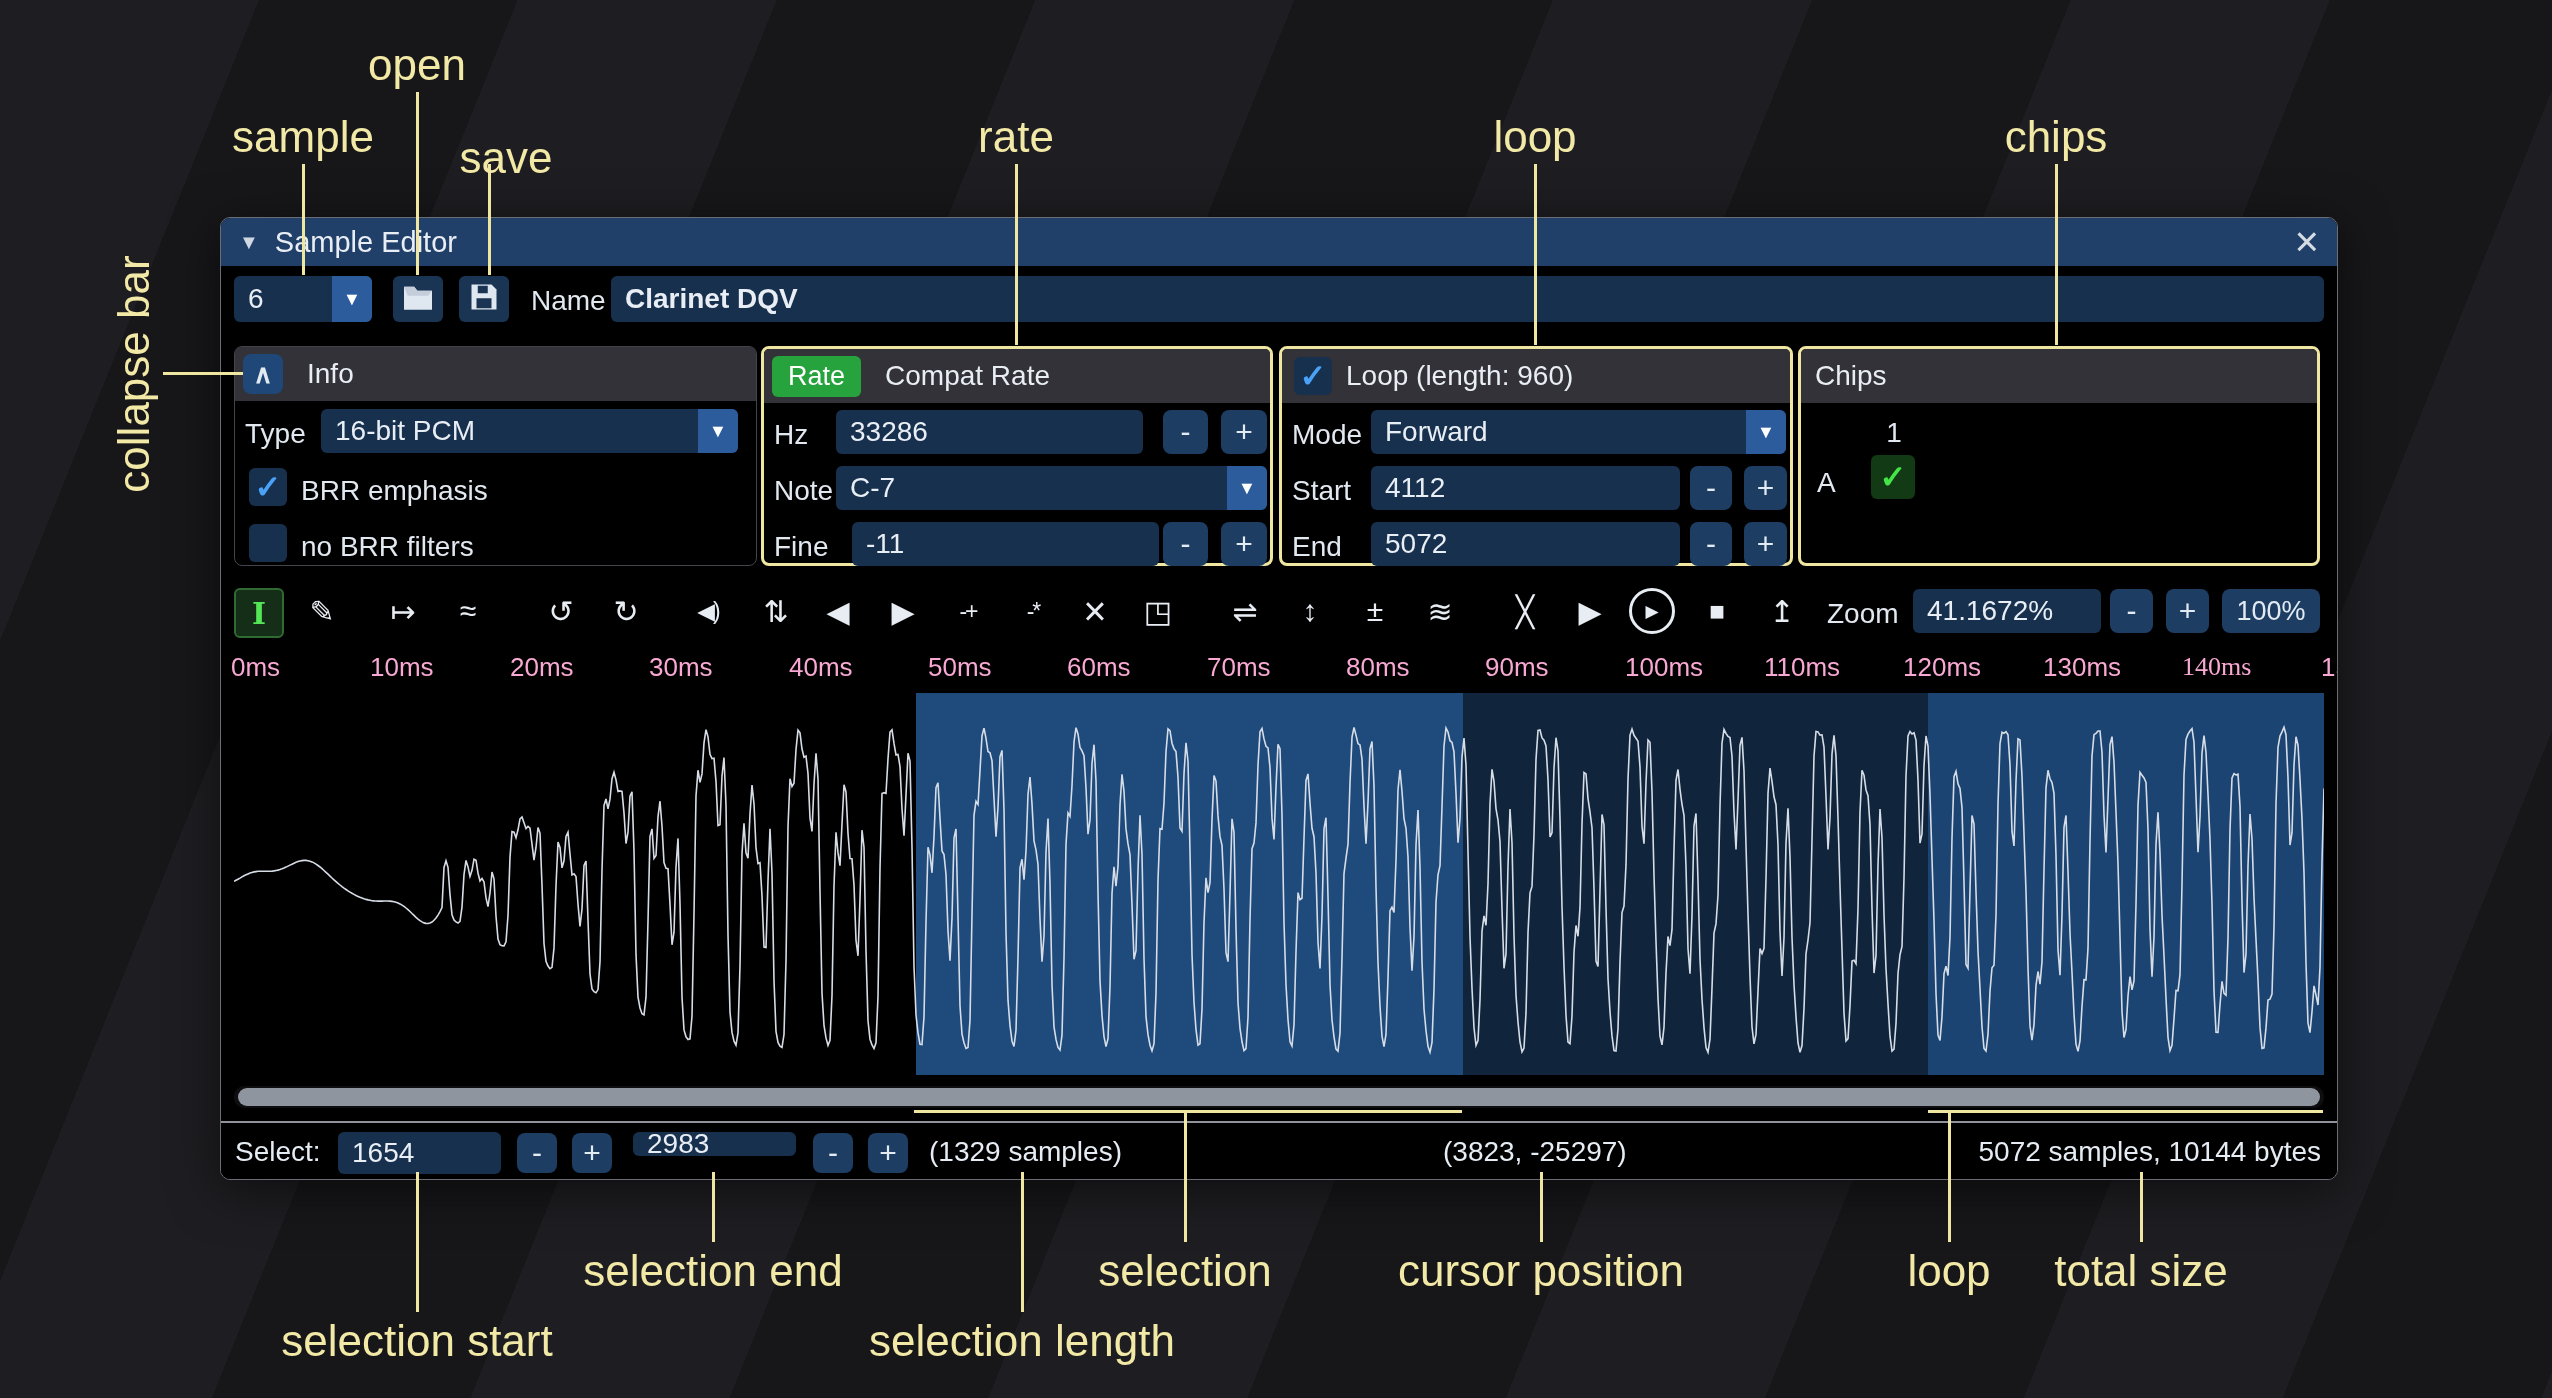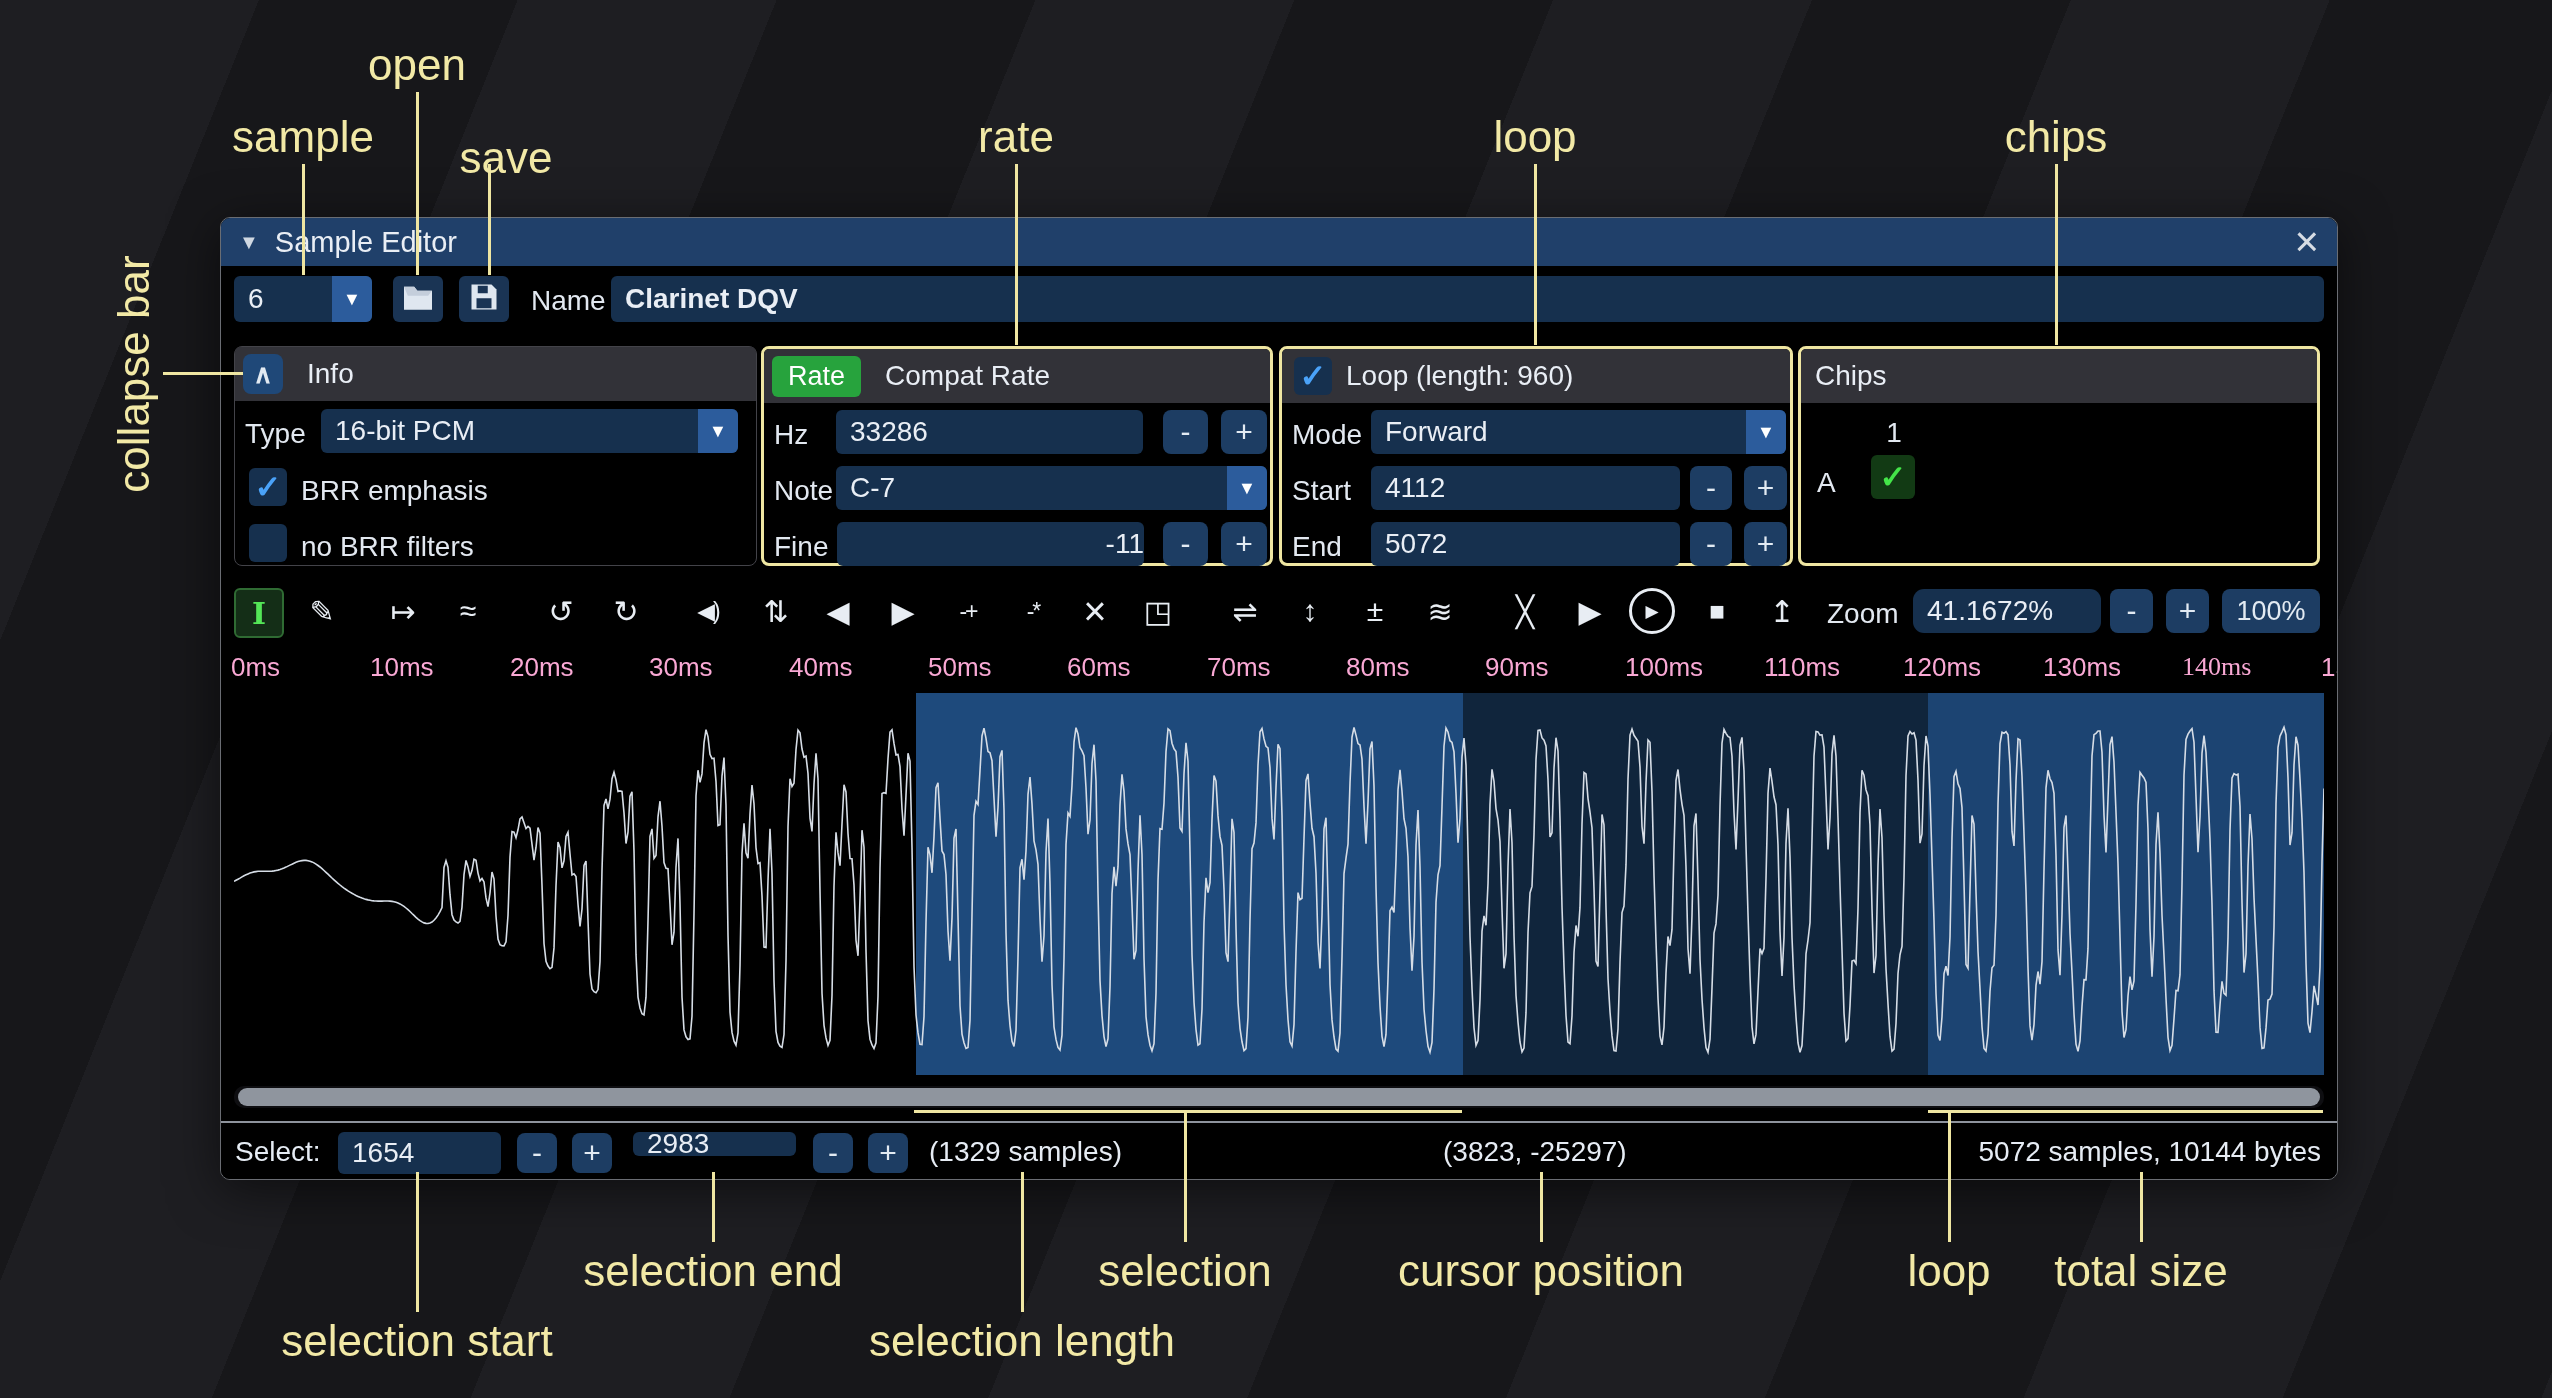--- a/index.html
+++ b/index.html
@@ -126,21 +126,21 @@
       <span>33286</span>
     </div>
     <span class="btn" style="left:399px;top:61px;width:45px;height:44px;">-</span>
     <span class="btn" style="left:457px;top:61px;width:46px;height:44px;">+</span>
     <span class="lbl" style="left:10px;top:126px;">Note</span>
     <div class="field" style="left:72px;top:117px;width:431px;height:44px;">
       <span>C-7</span>
       <span class="combo-arrow">▼</span>
     </div>
     <span class="lbl" style="left:10px;top:182px;">Fine</span>
-    <div class="field" style="left:73px;top:173px;width:307px;height:44px;justify-content:flex-end;">
+    <div class="field" style="left:88px;top:173px;width:307px;height:44px;">
       <span>-11</span>
     </div>
     <span class="btn" style="left:399px;top:173px;width:45px;height:44px;">-</span>
     <span class="btn" style="left:457px;top:173px;width:46px;height:44px;">+</span>
   </div>
 
   <div class="panel y" style="left:1058px;width:514px;">
     <div class="phdr">
       <span class="chk" style="left:12px;top:8px;">
           <span>✓</span>
@@ -197,21 +197,21 @@
   <span class="icon" style="left:1196px;">≋</span>
   <span class="icon" style="left:1281px;">╳</span>
   <span class="icon" style="left:1346px;">▶</span>
   <span class="icon circled" style="left:1408px;">
       <span>▶</span>
     </span>
   <span class="icon" style="left:1473px;font-size:26px;">■</span>
   <span class="icon" style="left:1538px;">↥</span>
 
   <span class="lbl" style="left:1606px;top:380px;">Zoom</span>
-  <div class="field" style="left:1692px;top:371px;width:188px;height:44px;border-radius:11px;">
+  <div class="field" style="left:1692px;top:371px;width:188px;height:44px;">
     <span>41.1672%</span>
   </div>
   <span class="btn" style="left:1889px;top:371px;width:43px;height:44px;">-</span>
   <span class="btn" style="left:1945px;top:371px;width:43px;height:44px;">+</span>
   <span class="btn" style="left:2001px;top:371px;width:98px;height:44px;font-size:27px;">100%</span>
 
   <span class="rl" style="left:10px;">0ms</span>
   <span class="rl" style="left:149px;">10ms</span>
   <span class="rl" style="left:289px;">20ms</span>
   <span class="rl" style="left:428px;">30ms</span>

